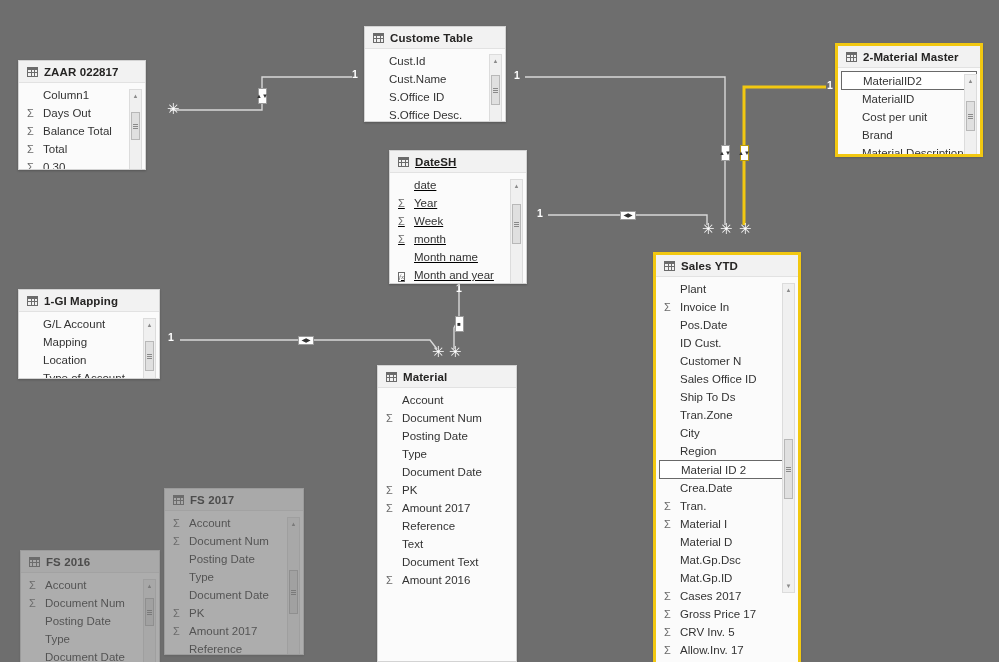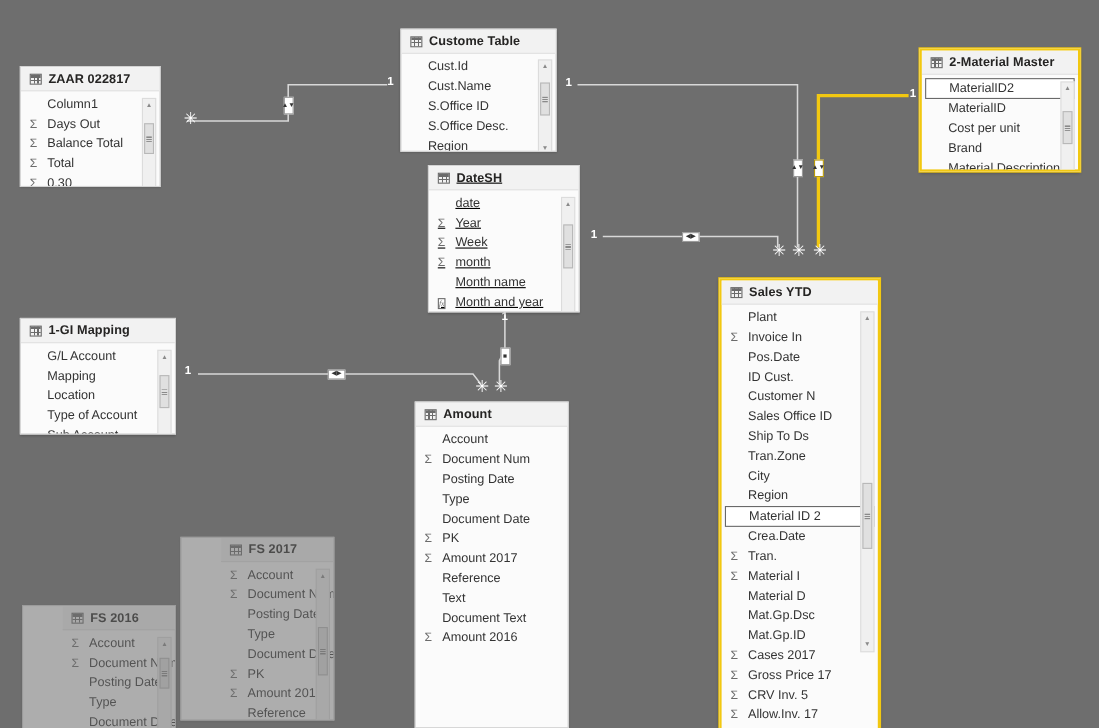--- a/index.html
+++ b/index.html
@@ -34,21 +34,20 @@
     box-shadow: 0 1px 2px rgba(0,0,0,0.22);
     overflow: hidden;
   }
   .tbl.highlight {
     border: 2px solid #f2c811;
     box-shadow: 0 0 0 1px #f2c811, 0 1px 3px rgba(0,0,0,0.3);
     margin-top: 12px;
   }
   .tbl.dim {
     opacity: 0.45;
-    padding-left: 36px;
   }
 
   .tbl-head {
     height: 22px;
     display: flex;
     align-items: center;
     padding-left: 8px;
     background: #f2f2f2;
     border-bottom: 1px solid #e2e2e2;
     box-sizing: border-box;
@@ -234,21 +233,21 @@
             <span class="fld-icon">Σ</span>
             <span class="fld-name">0.30</span>
           </div>
         </div>
         <div class="sbar" style="right: 3px; top: 28px; height: 90px;">
           <div class="arrow">▲</div>
           <div class="thumb" style="top: 22px; height: 28px;"></div>
           <div class="arrow" style="position: absolute; bottom: 0px; left: 0px; right: 0px;">▼</div>
         </div>
       </div>
-      <div class="tbl" style="left: 364px; top: 26px; width: 142px; height: 112px;">
+      <div class="tbl" style="left: 364px; top: 26px; width: 142px; height: 96px;">
         <div class="tbl-head">
           <span class="grid-icon"></span>
           <span class="tbl-title">Custome Table</span>
         </div>
         <div class="tbl-body">
           <div class="fld">
             <span class="fld-icon"></span>
             <span class="fld-name">Cust.Id</span>
           </div>
           <div class="fld">
@@ -337,21 +336,21 @@
             <span class="fld-icon"><span class="fx-icon">fx</span></span>
             <span class="fld-name">Month and year</span>
           </div>
         </div>
         <div class="sbar" style="right: 3px; top: 28px; height: 116px;">
           <div class="arrow">▲</div>
           <div class="thumb" style="top: 24px; height: 40px;"></div>
           <div class="arrow" style="position: absolute; bottom: 0px; left: 0px; right: 0px;">▼</div>
         </div>
       </div>
-      <div class="tbl" style="left: 18px; top: 289px; width: 142px; height: 106px;">
+      <div class="tbl" style="left: 18px; top: 289px; width: 142px; height: 90px;">
         <div class="tbl-head">
           <span class="grid-icon"></span>
           <span class="tbl-title">1-GI Mapping</span>
         </div>
         <div class="tbl-body">
           <div class="fld">
             <span class="fld-icon"></span>
             <span class="fld-name">G/L Account</span>
           </div>
           <div class="fld">
@@ -372,21 +371,21 @@
           </div>
         </div>
         <div class="sbar" style="right: 3px; top: 28px; height: 90px;">
           <div class="arrow">▲</div>
           <div class="thumb" style="top: 22px; height: 30px;"></div>
         </div>
       </div>
       <div class="tbl" style="left: 377px; top: 365px; width: 140px; height: 297px;">
         <div class="tbl-head">
           <span class="grid-icon"></span>
-          <span class="tbl-title">Amount</span>
+          <span class="tbl-title">Material</span>
         </div>
         <div class="tbl-body">
           <div class="fld">
             <span class="fld-icon"></span>
             <span class="fld-name">Account</span>
           </div>
           <div class="fld">
             <span class="fld-icon">Σ</span>
             <span class="fld-name">Document Num</span>
           </div>

